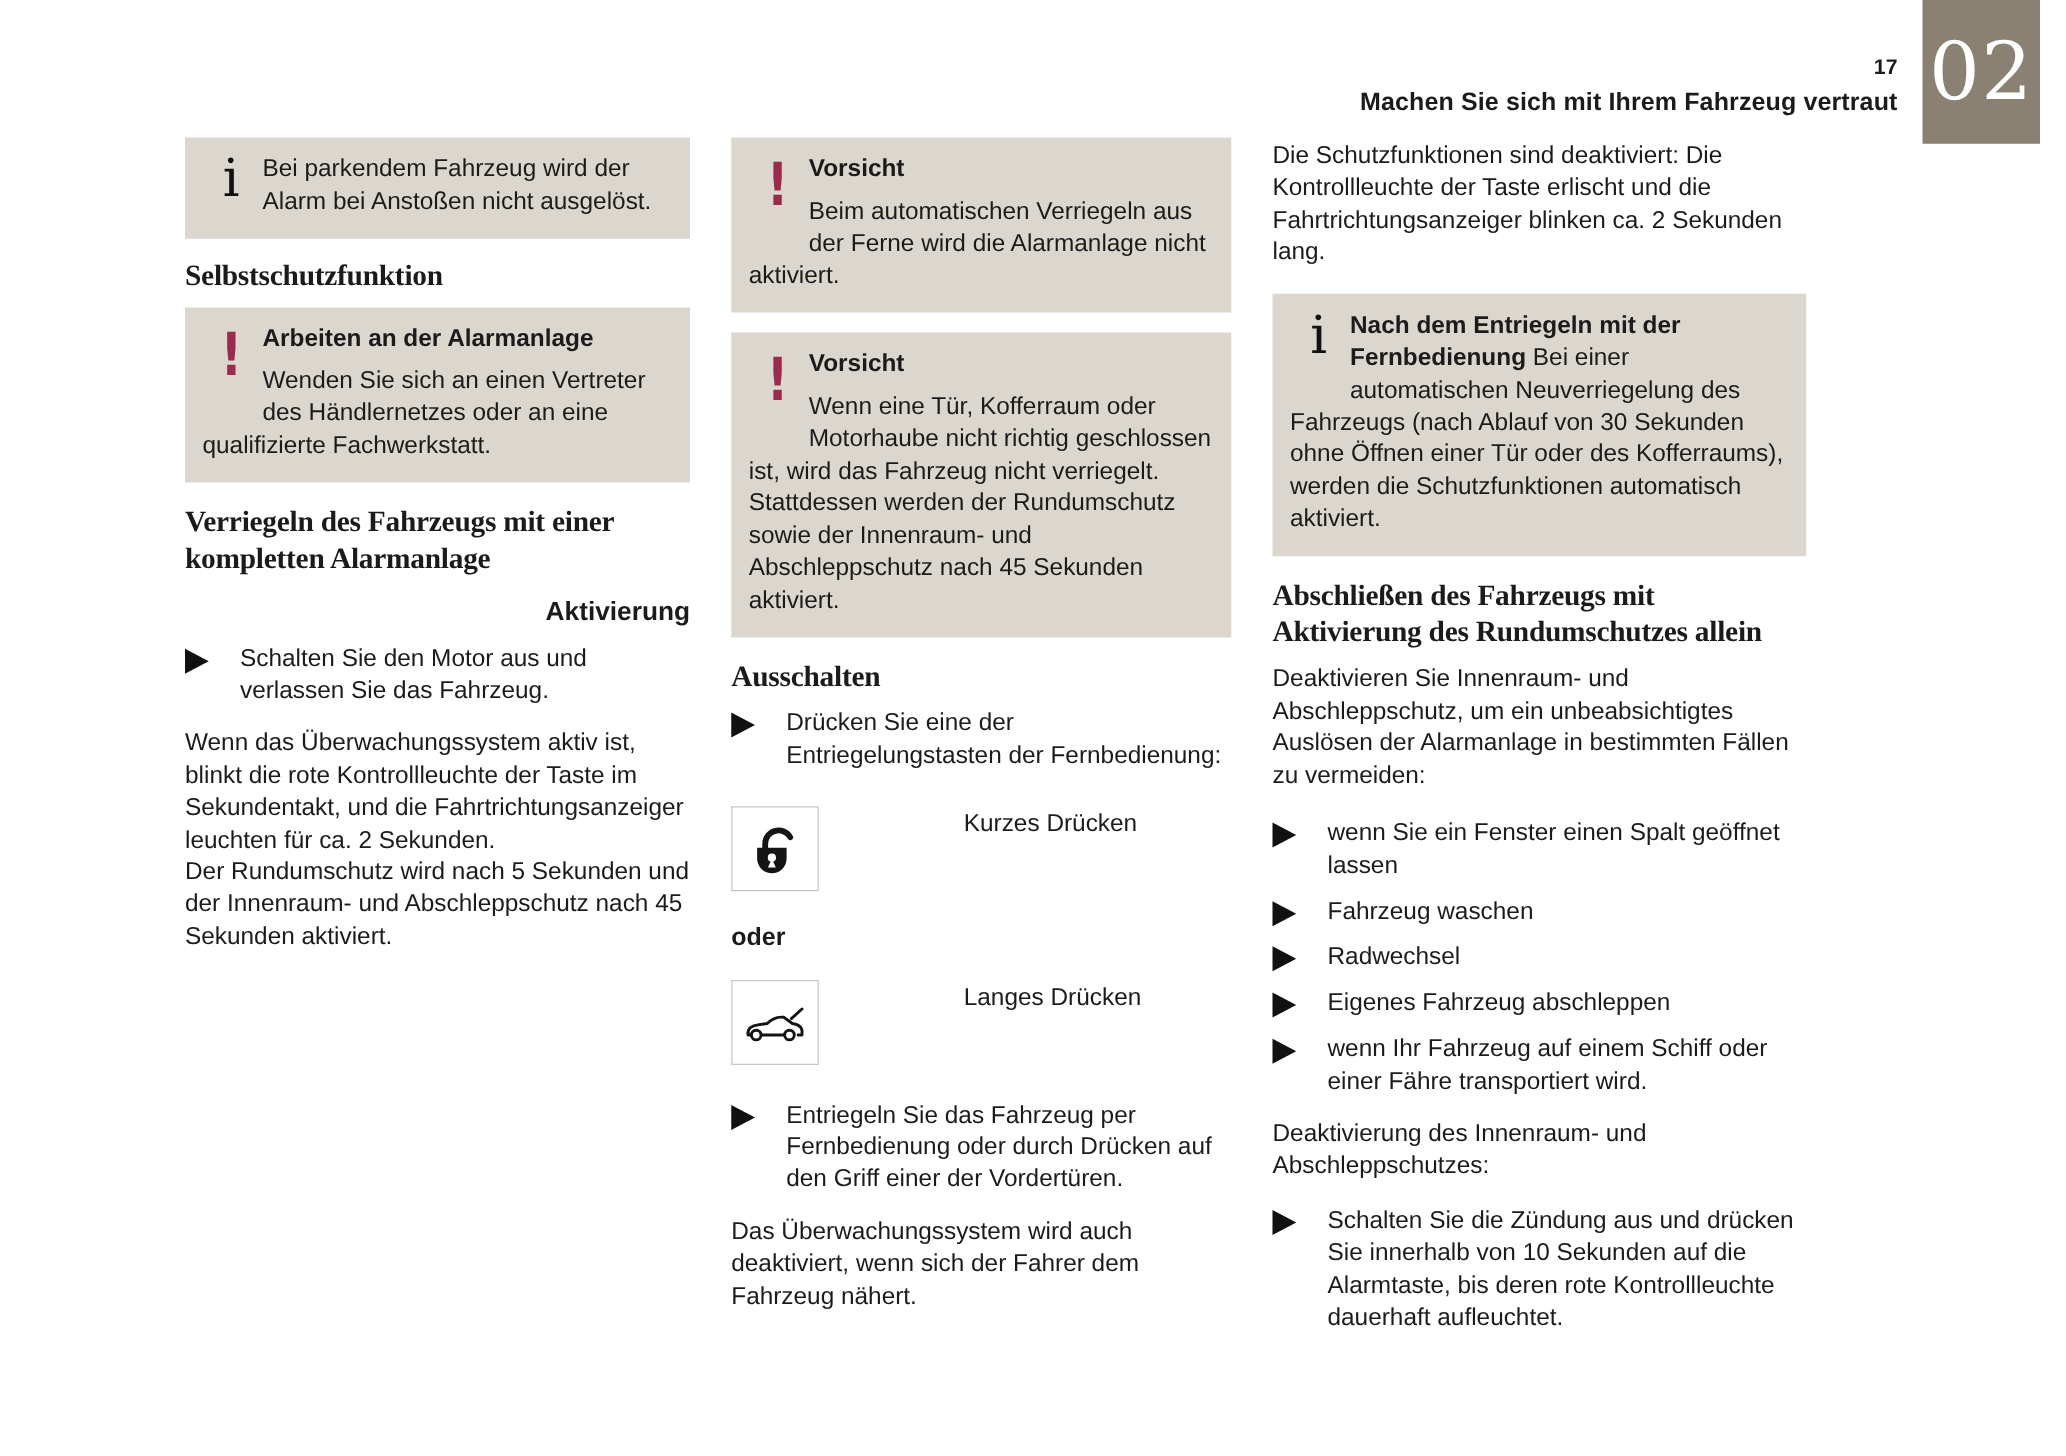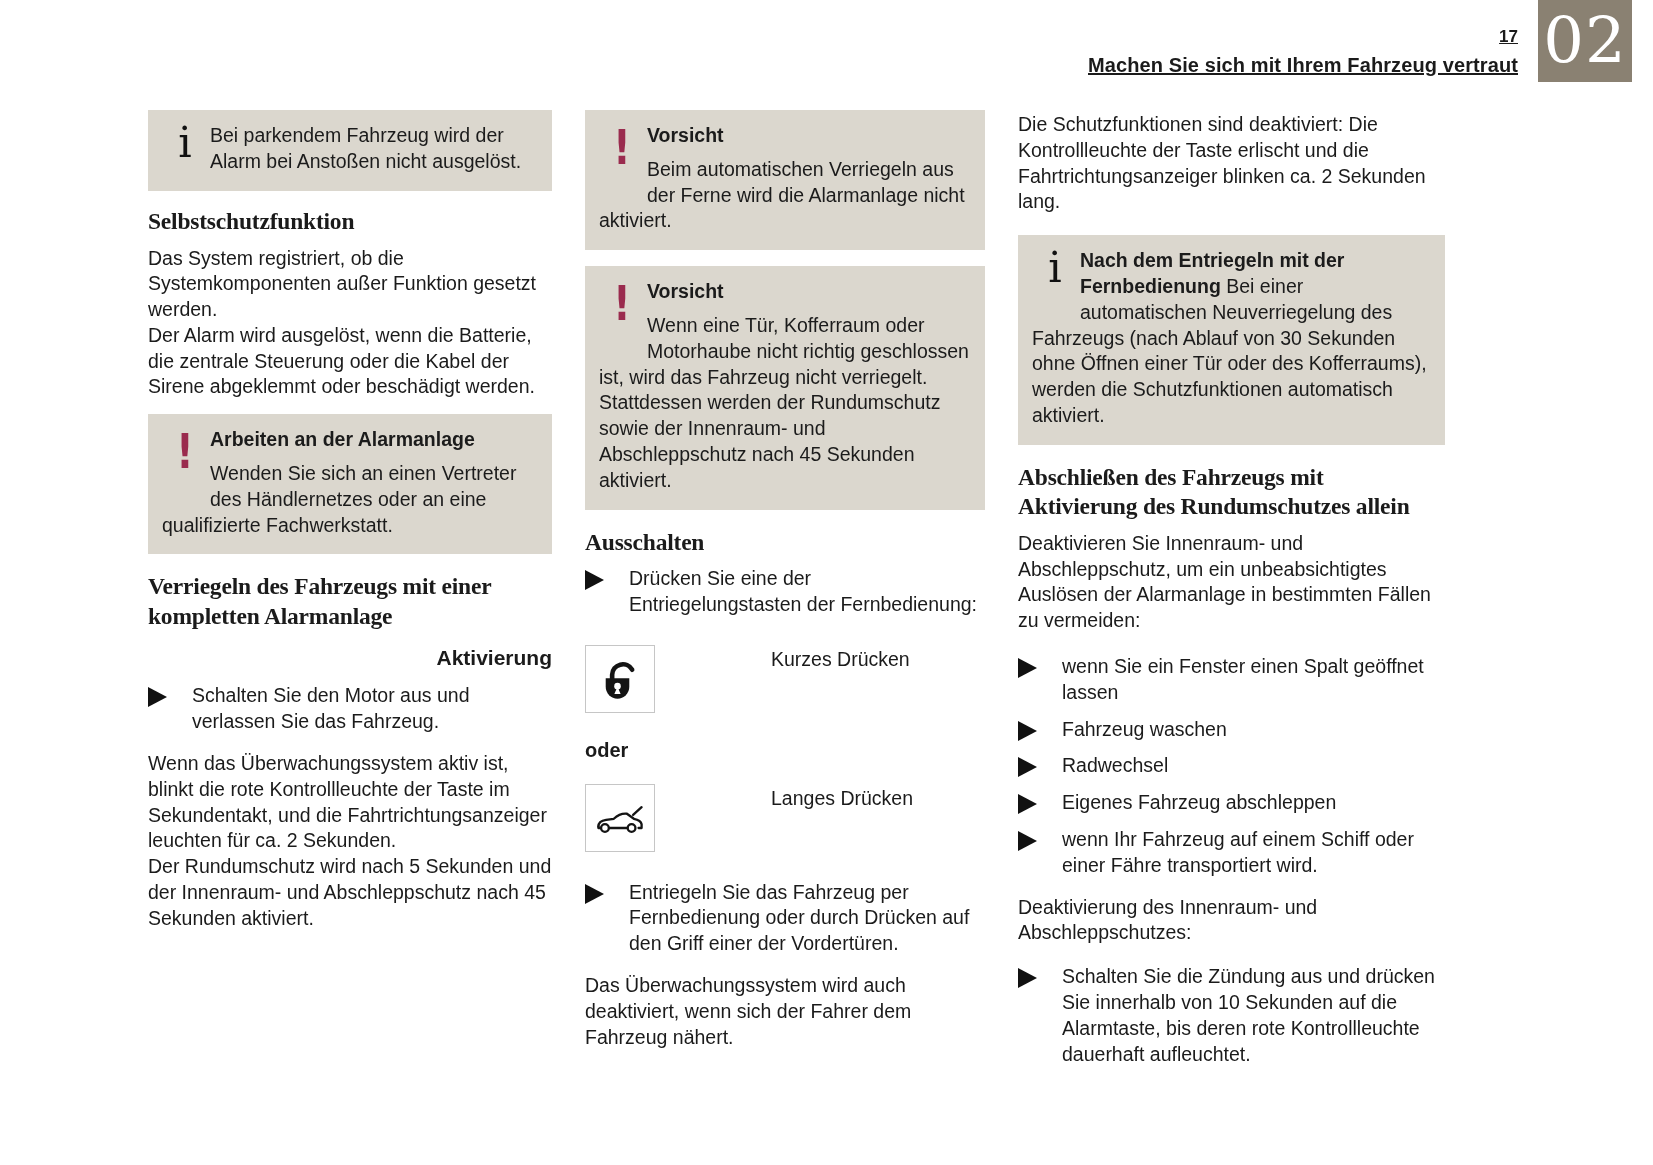--- a/index.html
+++ b/index.html
@@ -7,28 +7,28 @@
     position:relative;
     width:1653px; height:1165px;
     background:#ffffff;
     font-family:"Liberation Sans", sans-serif;
     color:#1b1b1b;
     overflow:hidden;
   }
 
   
   .chapter-badge {
-    position:absolute; left:1538px; top:0; width:94px; height:82px;
+    position:absolute; left:1538px; top:0; width:94px; height:115px;
     background:#8a8172; color:#ffffff;
     display:flex; align-items:center; justify-content:center;
     font-family:"DejaVu Serif", serif;
     font-size:64px; font-weight:400; letter-spacing:1px;
   }
   .header-block {
-    position:absolute; top:27px; right:135px; text-align:right;text-decoration:underline;
+    position:absolute; top:44px; right:135px; text-align:right;
   }
   .page-number { font-size:17px; font-weight:bold; margin-bottom:7px; }
   .chapter-title { font-size:20px; font-weight:bold; letter-spacing:0.1px; }
 
   
   .col { position:absolute; top:110px; }
   .col1 { left:148px; width:404px; }
   .col2 { left:585px; width:400px; }
   .col3 { left:1018px; width:427px; top:112px; }
 
@@ -106,24 +106,20 @@
   </div>
 
   <div class="col col1">
 
     <div class="box">
       <span class="box-icon h2l"><span class="info-glyph">i</span></span>
       <span>Bei parkendem Fahrzeug wird der Alarm bei Anstoßen nicht ausgelöst.</span>
     </div>
 
     <h2 class="sec" style="margin-top:0">Selbstschutzfunktion</h2>
-    <div class="para-group">
-      <div class="para">Das System registriert, ob die Systemkomponenten außer Funktion gesetzt werden.</div>
-      <div class="para">Der Alarm wird ausgelöst, wenn die Batterie, die zentrale Steuerung oder die Kabel der Sirene abgeklemmt oder beschädigt werden.</div>
-    </div>
 
     <div class="box">
       <span class="box-icon h3l"><span class="warn-glyph">!</span></span>
       <div class="box-title">Arbeiten an der Alarmanlage</div>
       <div class="box-body">Wenden Sie sich an einen Vertreter des Händlernetzes oder an eine qualifizierte Fachwerkstatt.</div>
     </div>
 
     <h2 class="sec">Verriegeln des Fahrzeugs mit einer kompletten Alarmanlage</h2>
     <h3 class="sub">Aktivierung</h3>
 

